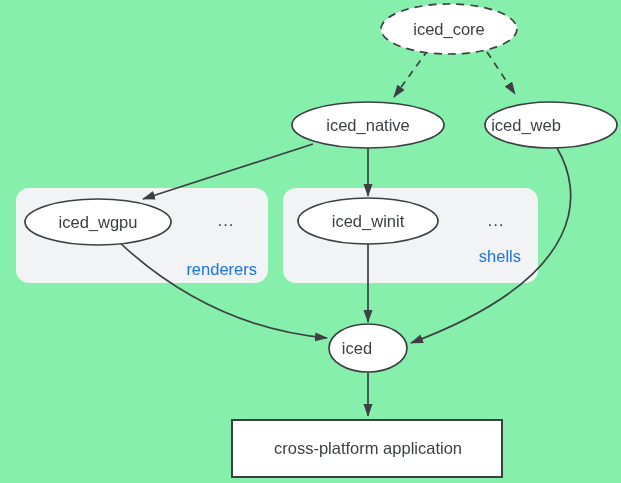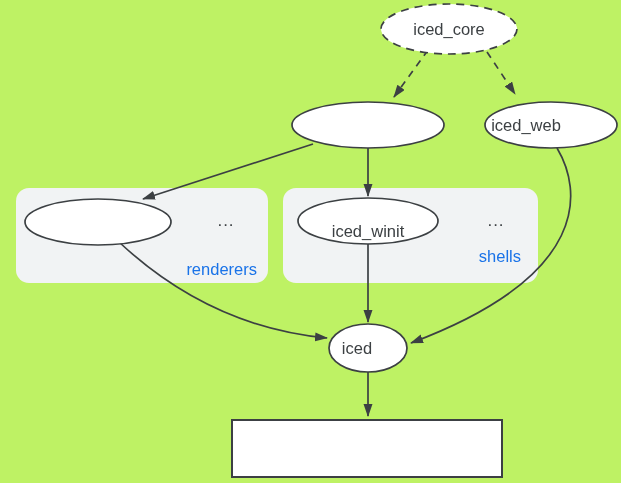--- a/index.html
+++ b/index.html
@@ -1,20 +1,20 @@
 <!DOCTYPE html>
 <html><head>
 <meta charset="utf-8">
 <style>
   html, body { margin: 0; padding: 0; background: #ffffff; }
   .stage {
     position: relative;
     width: 621px;
     height: 483px;
-    background: #bef264;
+    background: #86efac;
     font-family: "Liberation Sans", sans-serif;
     overflow: hidden;
   }
   .stage svg { position: absolute; left: 0; top: 0; }
   .nlabel {
     position: absolute;
     transform: translate(-50%, -50%);
     font-size: 16.5px;
     line-height: 1;
     color: #3c4043;
@@ -70,23 +70,26 @@
       <ellipse cx="368" cy="125" rx="76" ry="23"></ellipse>
       <ellipse cx="551" cy="125" rx="66" ry="23"></ellipse>
       <ellipse cx="98" cy="222" rx="73" ry="23"></ellipse>
       <ellipse cx="368" cy="221" rx="70" ry="23"></ellipse>
       <ellipse cx="368" cy="348" rx="39" ry="24"></ellipse>
       <rect x="232" y="420" width="270" height="57" stroke-width="2"></rect>
     </g>
   </svg>
 
   <div class="nlabel" style="left:449px; top:29px">iced_core</div>
+  <div class="nlabel" style="left:368px; top:125px">iced_native</div>
   <div class="nlabel" style="left:526px; top:125px">iced_web</div>
-  <div class="nlabel" style="left:368px; top:231px">iced_winit</div>
+  <div class="nlabel" style="left:98px; top:222px">iced_wgpu</div>
+  <div class="nlabel" style="left:368px; top:221px">iced_winit</div>
   <div class="nlabel" style="left:357px; top:348px">iced</div>
+  <div class="nlabel" style="left:368px; top:448px">cross-platform application</div>
 
   <div class="dots" style="left:226px; top:220px">...</div>
   <div class="dots" style="left:496px; top:220px">...</div>
 
   <div class="glabel" style="right:364px; top:269px">renderers</div>
   <div class="glabel" style="right:100px; top:256px">shells</div>
 
 </div>
 
 </body></html>

